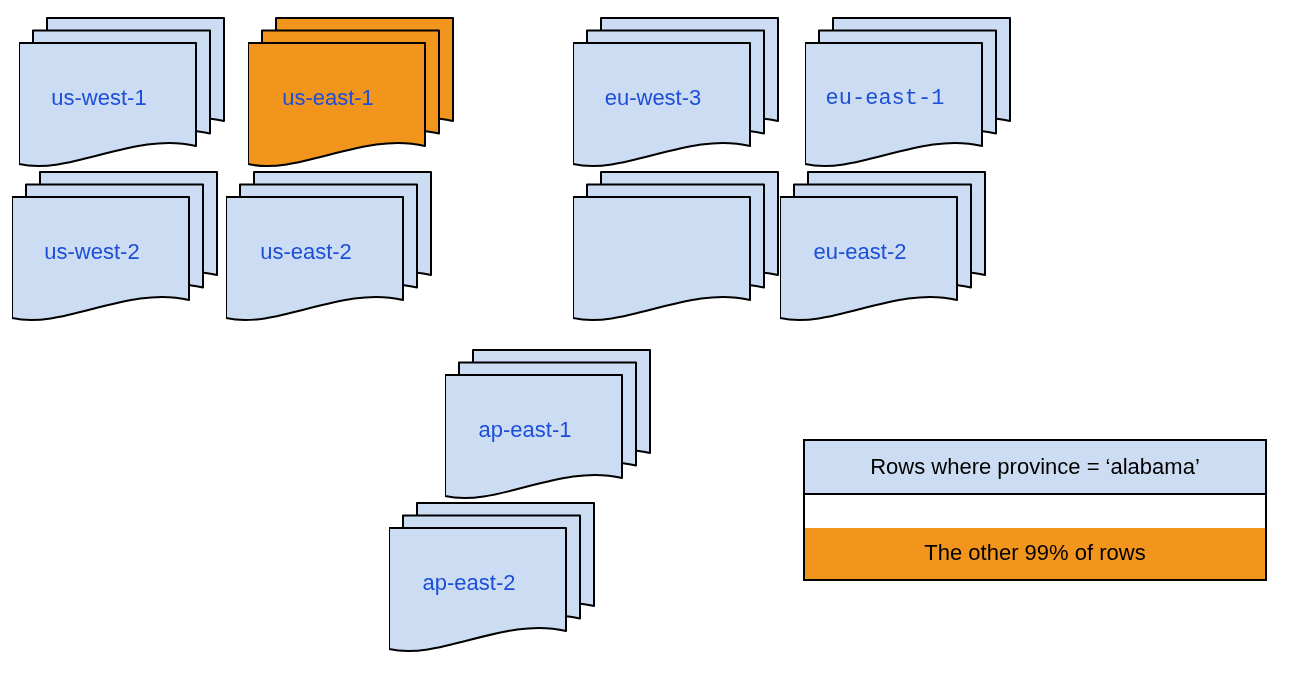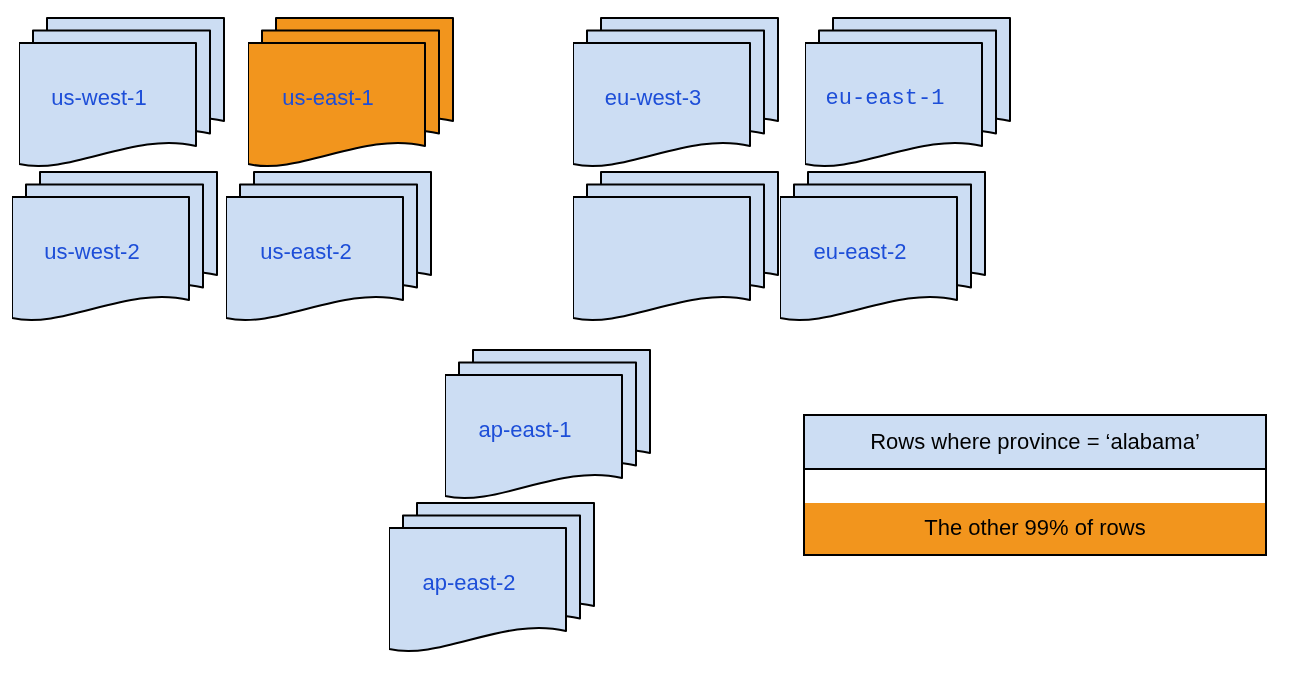--- a/index.html
+++ b/index.html
@@ -54,21 +54,21 @@
   .pos-us-west-2 { left: 12px;  top: 171px; z-index: 3; }
   .pos-us-east-2 { left: 226px; top: 171px; z-index: 3; }
   .pos-eu-west-2 { left: 573px; top: 171px; z-index: 3; }
   .pos-eu-east-2 { left: 780px; top: 171px; z-index: 3; }
   .pos-ap-east-1 { left: 401px; top: 349px; z-index: 2; margin-left: 44px; }
   .pos-ap-east-2 { left: 389px; top: 502px; z-index: 1; padding-left: 13px; }
 
   .legend {
     position: absolute;
     left: 803px;
-    top: 414px;
+    top: 439px;
     width: 464px;
     height: 142px;
     box-sizing: border-box;
     border: 2px solid #000000;
     display: flex;
     flex-direction: column;
     z-index: 5;
   }
   .legend-row {
     box-sizing: border-box;

